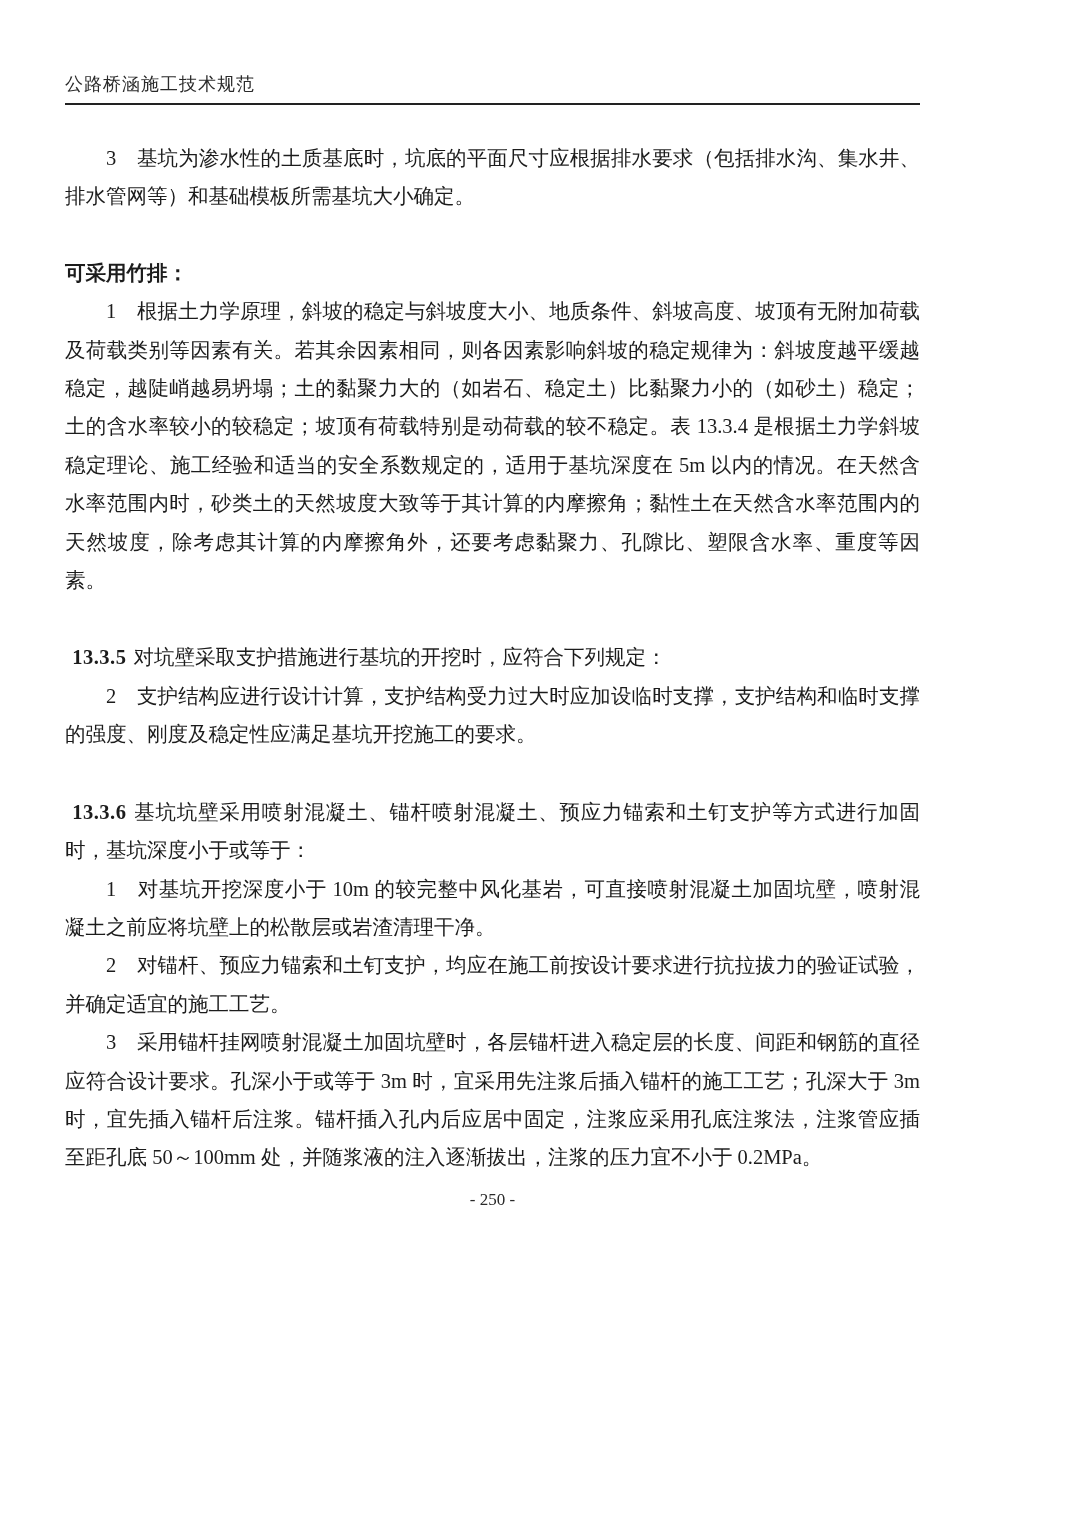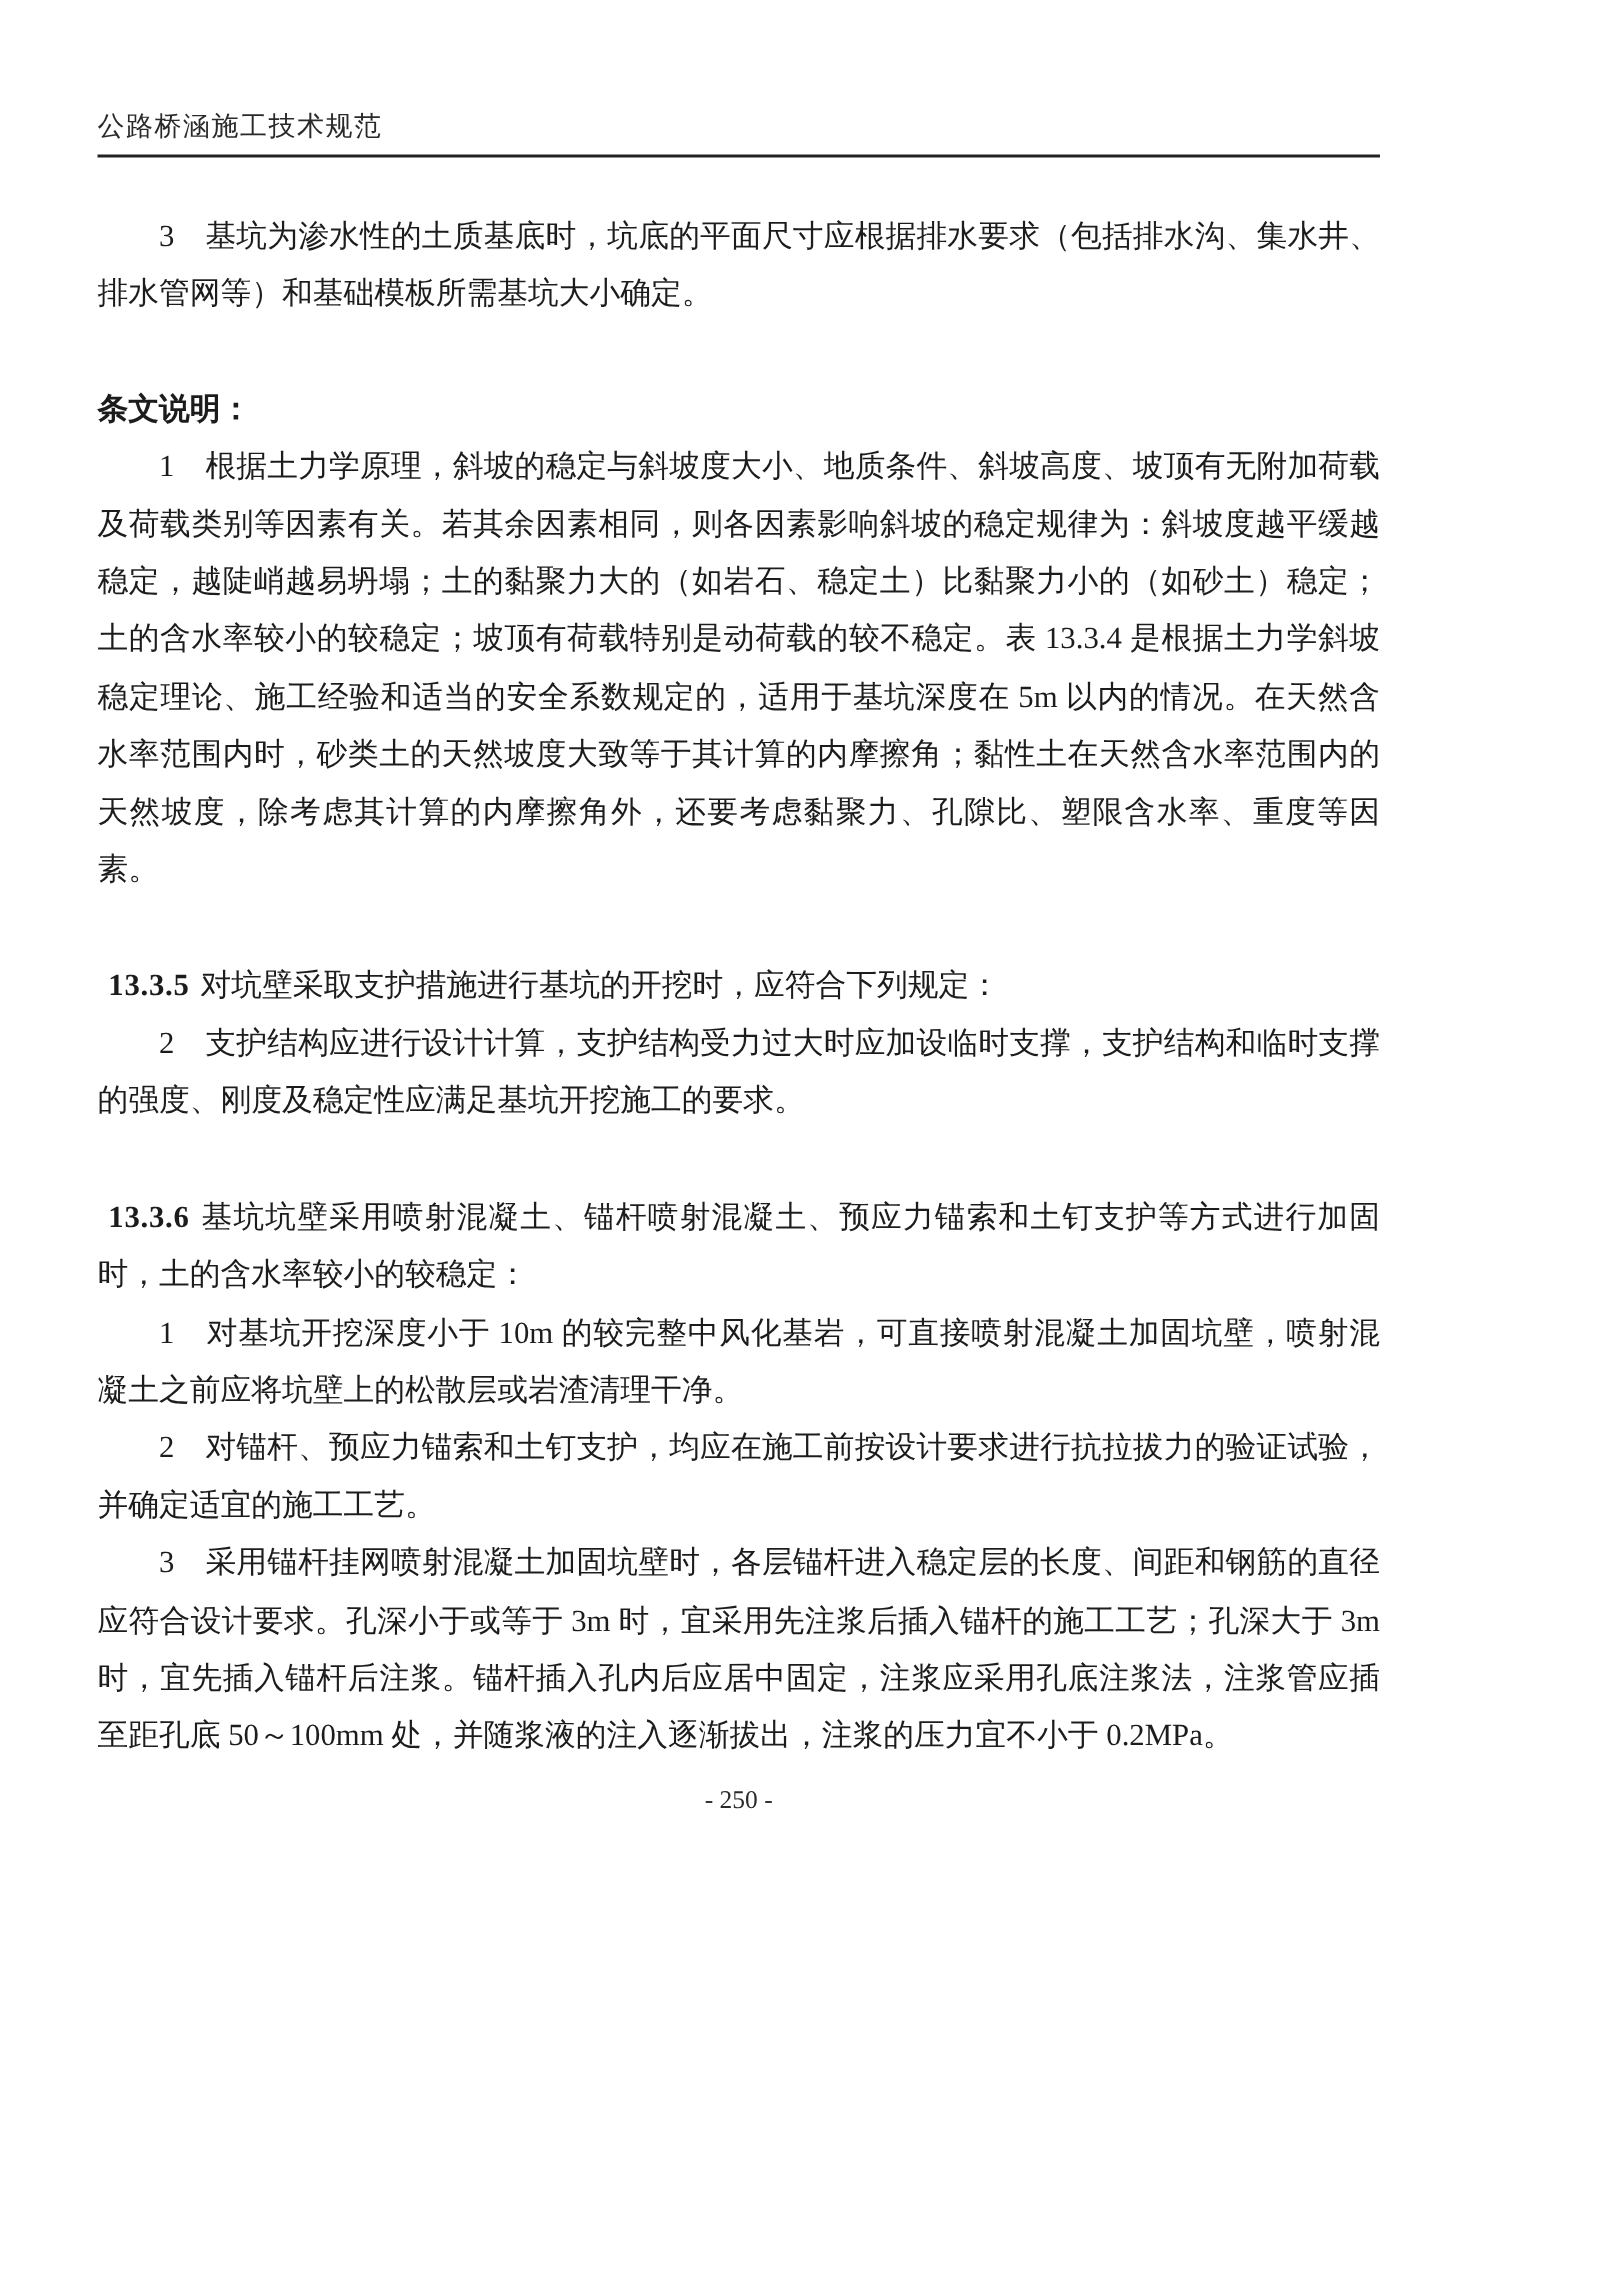--- a/index.html
+++ b/index.html
@@ -68,33 +68,33 @@
 <div class="page">
 
   <div class="doc-header">
     <div class="title">公路桥涵施工技术规范</div>
   </div>
 
   <div class="doc-body">
 
     <p class="para indent">3　基坑为渗水性的土质基底时，坑底的平面尺寸应根据排水要求（包括排水沟、集水井、排水管网等）和基础模板所需基坑大小确定。</p>
 
-    <p class="notes-heading">条文说明：</p>
+    <p class="notes-heading">可采用竹排：</p>
 
     <p class="para indent">1　根据土力学原理，斜坡的稳定与斜坡度大小、地质条件、斜坡高度、坡顶有无附加荷载及荷载类别等因素有关。若其余因素相同，则各因素影响斜坡的稳定规律为：斜坡度越平缓越稳定，越陡峭越易坍塌；土的黏聚力大的（如岩石、稳定土）比黏聚力小的（如砂土）稳定；土的含水率较小的较稳定；坡顶有荷载特别是动荷载的较不稳定。表 13.3.4 是根据土力学斜坡稳定理论、施工经验和适当的安全系数规定的，适用于基坑深度在 5m 以内的情况。在天然含水率范围内时，砂类土的天然坡度大致等于其计算的内摩擦角；黏性土在天然含水率范围内的天然坡度，除考虑其计算的内摩擦角外，还要考虑黏聚力、孔隙比、塑限含水率、重度等因素。</p>
 
     <p class="para clause">
       <span class="clause-num">13.3.5</span><span>对坑壁采取支护措施进行基坑的开挖时，应符合下列规定：</span>
     </p>
 
 
     <p class="para indent">2　支护结构应进行设计计算，支护结构受力过大时应加设临时支撑，支护结构和临时支撑的强度、刚度及稳定性应满足基坑开挖施工的要求。</p>
 
     <p class="para clause">
-      <span class="clause-num">13.3.6</span><span>基坑坑壁采用喷射混凝土、锚杆喷射混凝土、预应力锚索和土钉支护等方式进行加固时，土的含水率较小的较稳定：</span>
+      <span class="clause-num">13.3.6</span><span>基坑坑壁采用喷射混凝土、锚杆喷射混凝土、预应力锚索和土钉支护等方式进行加固时，基坑深度小于或等于：</span>
     </p>
 
     <p class="para indent">1　对基坑开挖深度小于 10m 的较完整中风化基岩，可直接喷射混凝土加固坑壁，喷射混凝土之前应将坑壁上的松散层或岩渣清理干净。</p>
 
     <p class="para indent">2　对锚杆、预应力锚索和土钉支护，均应在施工前按设计要求进行抗拉拔力的验证试验，并确定适宜的施工工艺。</p>
 
     <p class="para indent">3　采用锚杆挂网喷射混凝土加固坑壁时，各层锚杆进入稳定层的长度、间距和钢筋的直径应符合设计要求。孔深小于或等于 3m 时，宜采用先注浆后插入锚杆的施工工艺；孔深大于 3m 时，宜先插入锚杆后注浆。锚杆插入孔内后应居中固定，注浆应采用孔底注浆法，注浆管应插至距孔底 50～100mm 处，并随浆液的注入逐渐拔出，注浆的压力宜不小于 0.2MPa。</p>
 
   </div>
 

